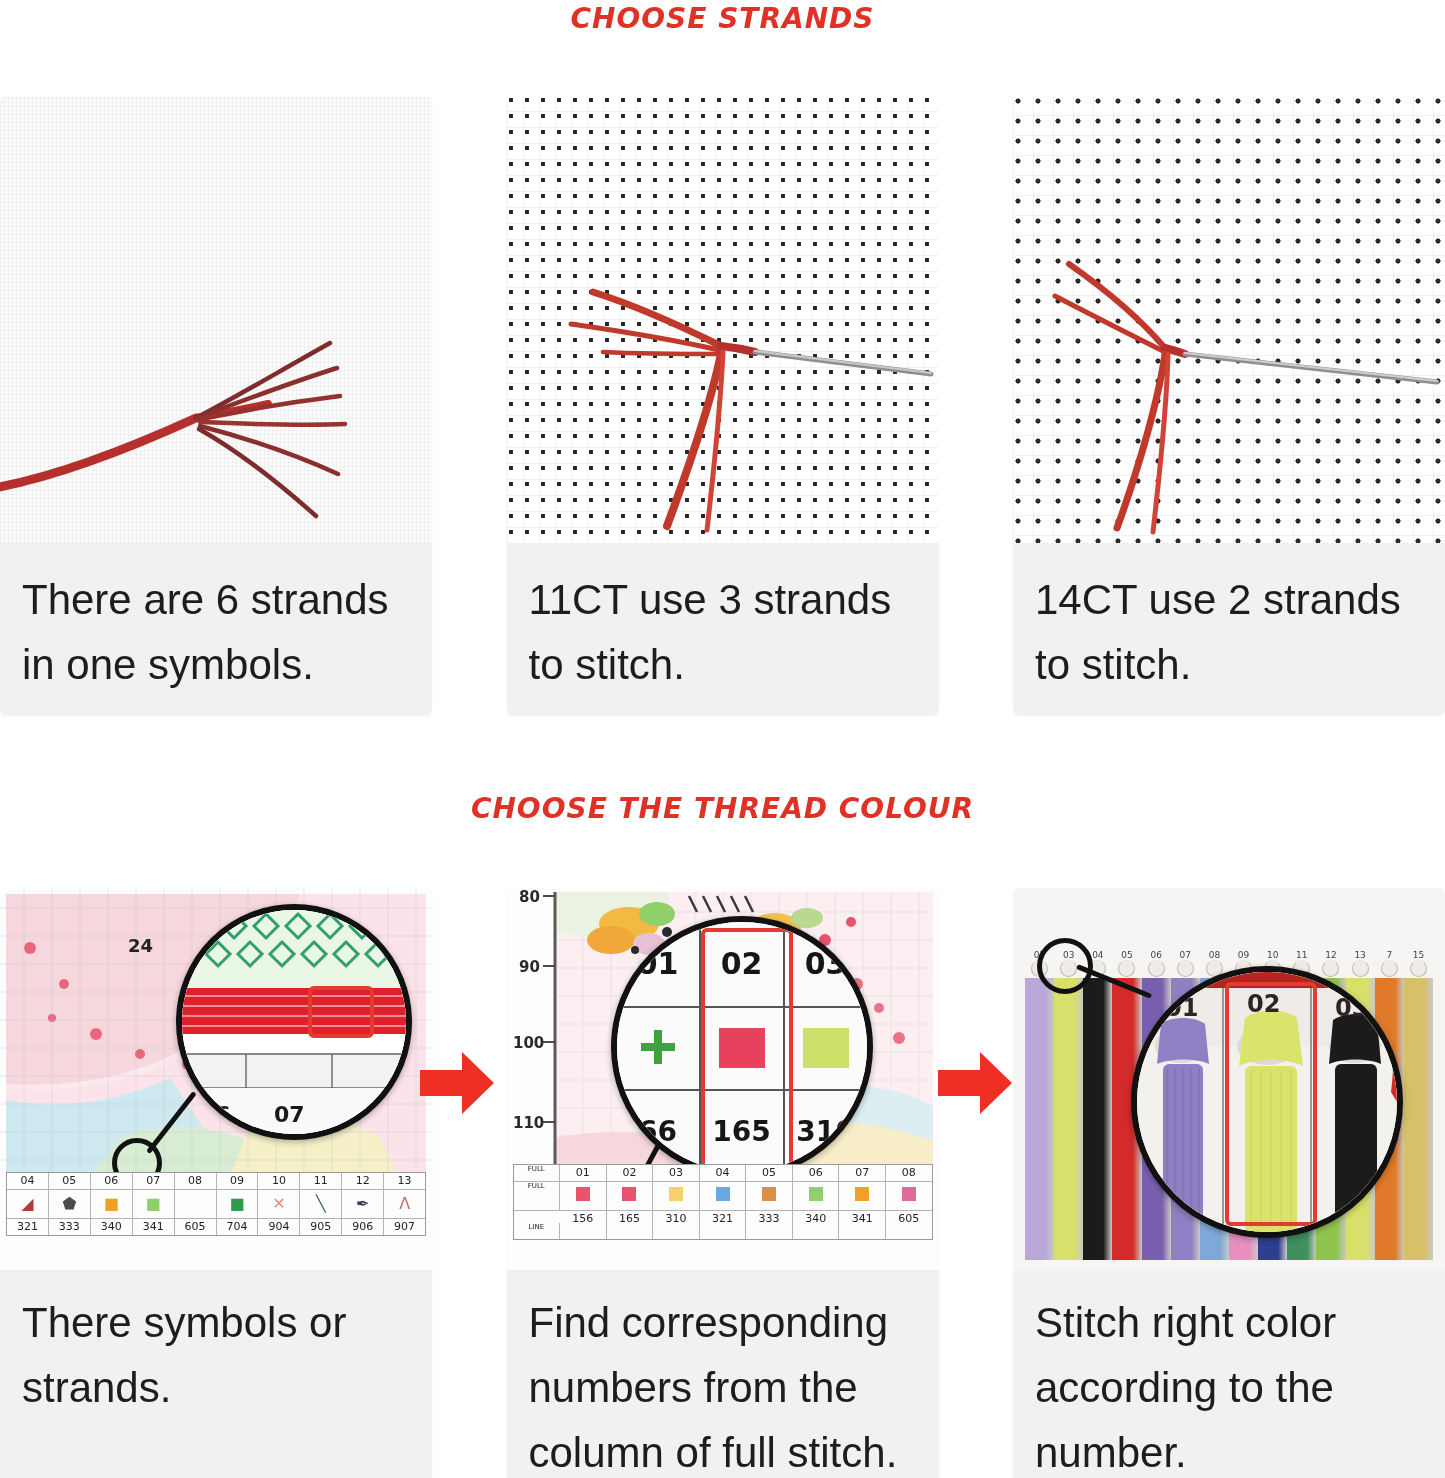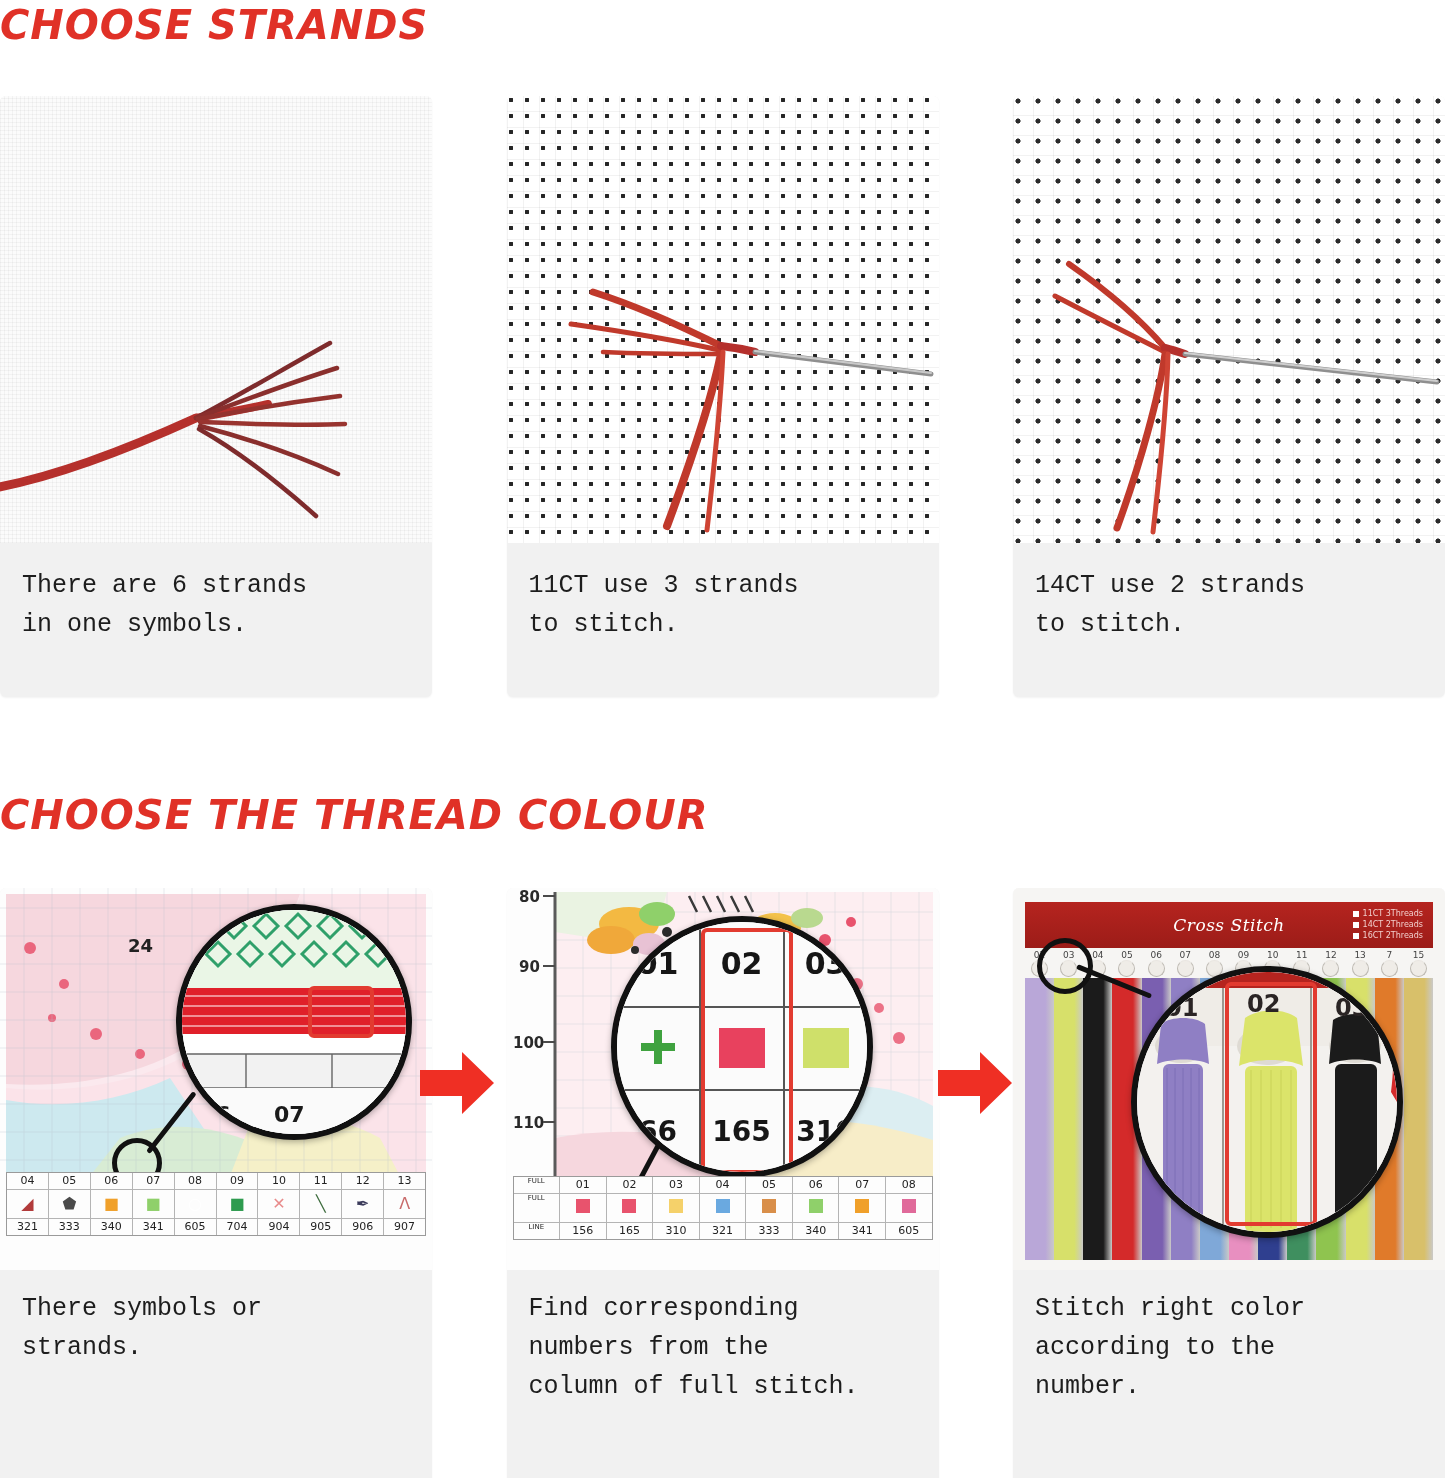--- a/index.html
+++ b/index.html
@@ -12,25 +12,25 @@
     height: 1478px;
     position: relative;
     font-family: "Liberation Sans", sans-serif;
     overflow: hidden;
   }
 
   
   .section-heading {
     position: absolute;
     width: 100%;
-    text-align: left;
+    text-align: center;
     color: #e03127;
     font-weight: bold;
     font-style: italic;
-    font-size: 40px;
+    font-size: 28px;
     letter-spacing: 1px;
     font-family: "DejaVu Sans", sans-serif;
   }
   #heading-strands { top: 2px; }
   #heading-colour  { top: 784px; margin-top: 8px; }
 
   
   .row {
     position: absolute;
     display: flex;
@@ -53,24 +53,24 @@
     width: 432px;
     height: 447px;
     position: relative;
     overflow: hidden;
     background: #fdfdfd;
   }
   .card.small-photo .card-photo { height: 382px; }
 
   .card-caption {
     padding: 24px 22px 18px 22px;
-    font-size: 25px;
+    font-size: 42px;
     line-height: 1.55;
     color: #1d1d1d;
-    font-family: Liberation Mono, monospace;
+    font-family: Liberation Sans, sans-serif;
     min-height: 112px;
   }
   .card.small-photo .card-caption { min-height: 176px; padding-top: 20px; }
 
   
   .cloth-plain {
     position: absolute; inset: 0;
     background:
       repeating-linear-gradient(0deg, rgba(0,0,0,0.035) 0 1px, transparent 1px 4px),
       repeating-linear-gradient(90deg, rgba(0,0,0,0.035) 0 1px, transparent 1px 4px),
@@ -523,21 +523,21 @@
             <div><span style="display: inline-block; width: 14px; height: 14px; background: rgb(232, 83, 109);"></span></div>
             <div><span style="display: inline-block; width: 14px; height: 14px; background: rgb(232, 83, 109);"></span></div>
             <div><span style="display: inline-block; width: 14px; height: 14px; background: rgb(245, 209, 106);"></span></div>
             <div><span style="display: inline-block; width: 14px; height: 14px; background: rgb(106, 169, 224);"></span></div>
             <div><span style="display: inline-block; width: 14px; height: 14px; background: rgb(217, 143, 74);"></span></div>
             <div><span style="display: inline-block; width: 14px; height: 14px; background: rgb(143, 208, 106);"></span></div>
             <div><span style="display: inline-block; width: 14px; height: 14px; background: rgb(240, 160, 42);"></span></div>
             <div><span style="display: inline-block; width: 14px; height: 14px; background: rgb(224, 106, 154);"></span></div>
           </div>
         <div class="legend-row" id="lg2-codes">
-            <div style="font-size: 7px; line-height: 7px;">LINE</div>
+            <div style="font-size: 7px; line-height: 7px; margin-top: 12px;">LINE</div>
             <div>156</div>
             <div>165</div>
             <div>310</div>
             <div>321</div>
             <div>333</div>
             <div>340</div>
             <div>341</div>
             <div>605</div>
           </div>
       </div>
@@ -545,37 +545,20 @@
     <div class="card-caption">
       <div class="nowrap">Find corresponding</div>
       <div class="nowrap">numbers from the</div>
       <div class="nowrap">column of full stitch.</div>
     </div>
   </div>
 
   <div class="card small-photo">
     <div class="card-photo">
       <div class="thread-card">
-        <div class="tc-header">
-          <div class="tc-title">Cross Stitch</div>
-          <div class="tc-opts" id="tc-opts">
-              <div class="tc-opt">
-                <span class="box"></span>
-                <span>11CT 3Threads</span>
-              </div>
-              <div class="tc-opt">
-                <span class="box"></span>
-                <span>14CT 2Threads</span>
-              </div>
-              <div class="tc-opt">
-                <span class="box"></span>
-                <span>16CT 2Threads</span>
-              </div>
-            </div>
-        </div>
         <div class="tc-holes" id="tc-holes">
             <div class="tc-hole">
               <div class="lbl">02</div>
               <div class="ring"></div>
             </div>
             <div class="tc-hole">
               <div class="lbl">03</div>
               <div class="ring"></div>
             </div>
             <div class="tc-hole">

